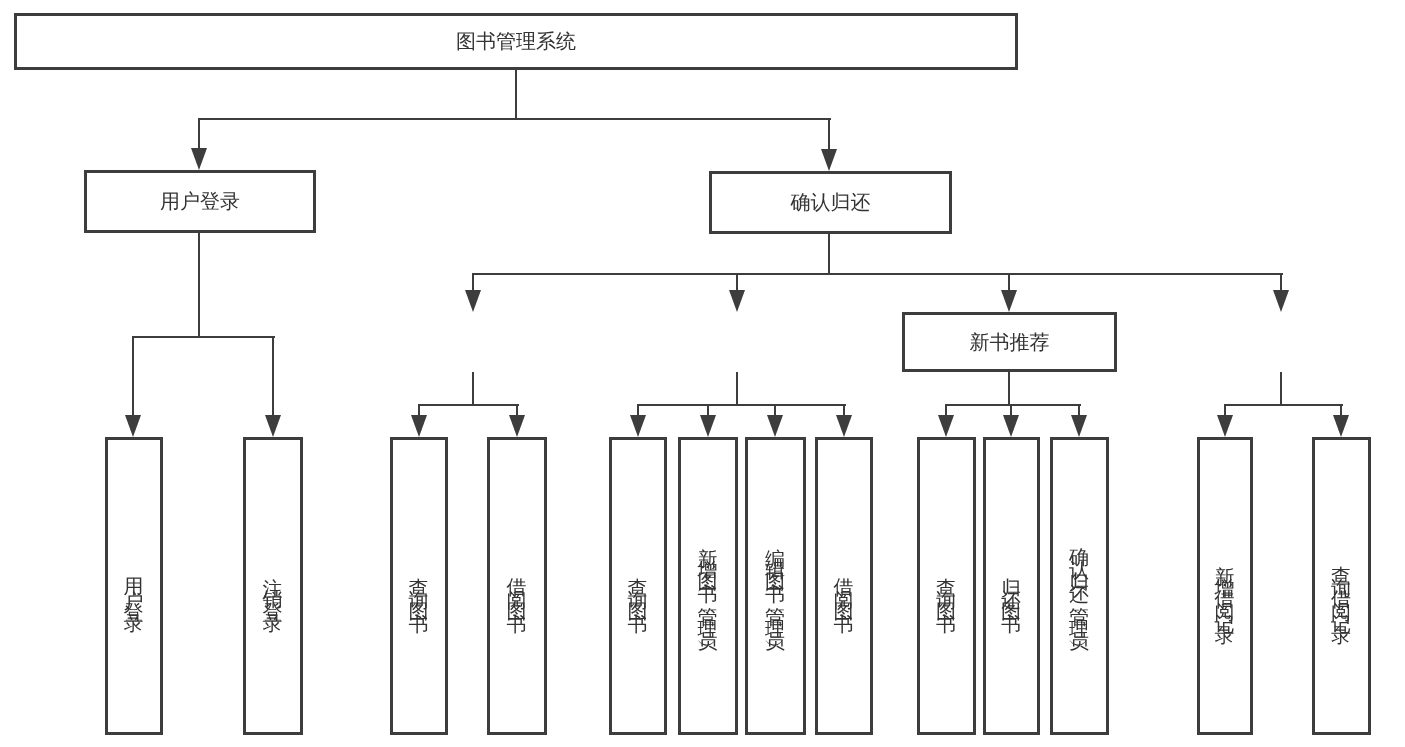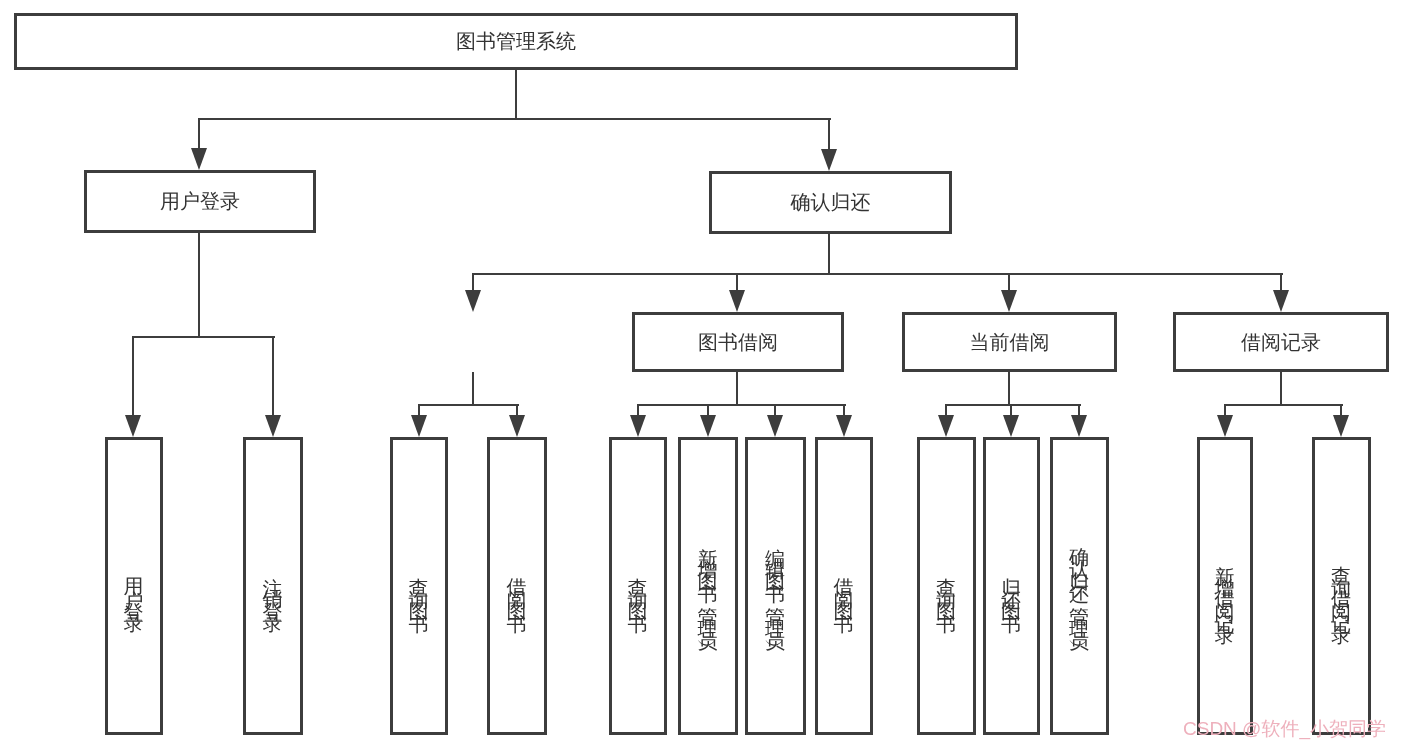--- a/index.html
+++ b/index.html
@@ -68,28 +68,22 @@
     <span class="lbl">图书管理系统</span>
   </div>
 
   <div class="node node-h" style="left:84px;top:170px;width:232px;height:63px">
     <span class="lbl">用户登录</span>
   </div>
   <div class="node node-h" style="left:709px;top:171px;width:243px;height:63px">
     <span class="lbl">确认归还</span>
   </div>
 
-  <div class="node node-h" style="left:632px;top:312px;width:212px;height:60px">
-    <span class="lbl">图书借阅</span>
-  </div>
   <div class="node node-h" style="left:902px;top:312px;width:215px;height:60px">
-    <span class="lbl">当前借阅</span>
-  </div>
-  <div class="node node-h" style="left:1173px;top:312px;width:216px;height:60px">
-    <span class="lbl">借阅记录</span>
+    <span class="lbl">新书推荐</span>
   </div>
 
   <div class="node node-v" style="left:105px;top:437px;width:58px;height:298px">
     <span class="lbl">用户登录</span>
   </div>
   <div class="node node-v" style="left:243px;top:437px;width:60px;height:298px">
     <span class="lbl">注销登录</span>
   </div>
 
   <div class="node node-v" style="left:390px;top:437px;width:58px;height:298px">
@@ -181,15 +175,14 @@
   <div class="arrow" style="left:1003px;top:415px"></div>
   <div class="arrow" style="left:1071px;top:415px"></div>
 
   <div class="vline" style="left:1280px;top:372px;height:33px"></div>
   <div class="hline" style="left:1224px;top:404px;width:119px"></div>
   <div class="vline" style="left:1224px;top:404px;height:13px"></div>
   <div class="vline" style="left:1340px;top:404px;height:13px"></div>
   <div class="arrow" style="left:1217px;top:415px"></div>
   <div class="arrow" style="left:1333px;top:415px"></div>
 
-  <div class="watermark">CSDN @软件_小贺同学</div>
 
 </div>
 
 </body></html>

